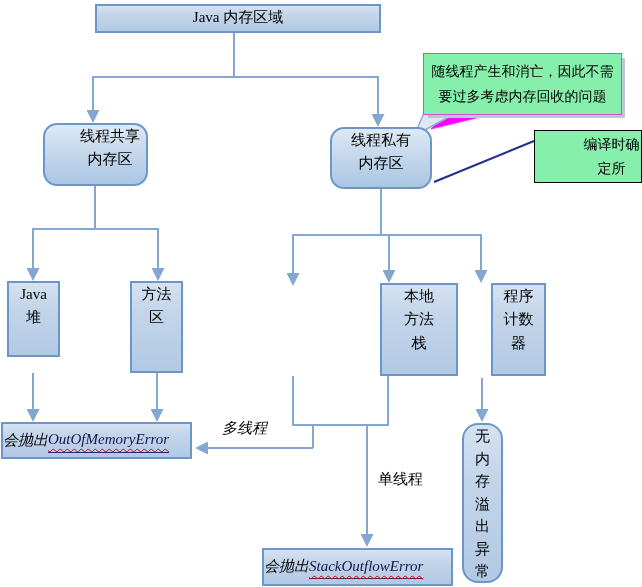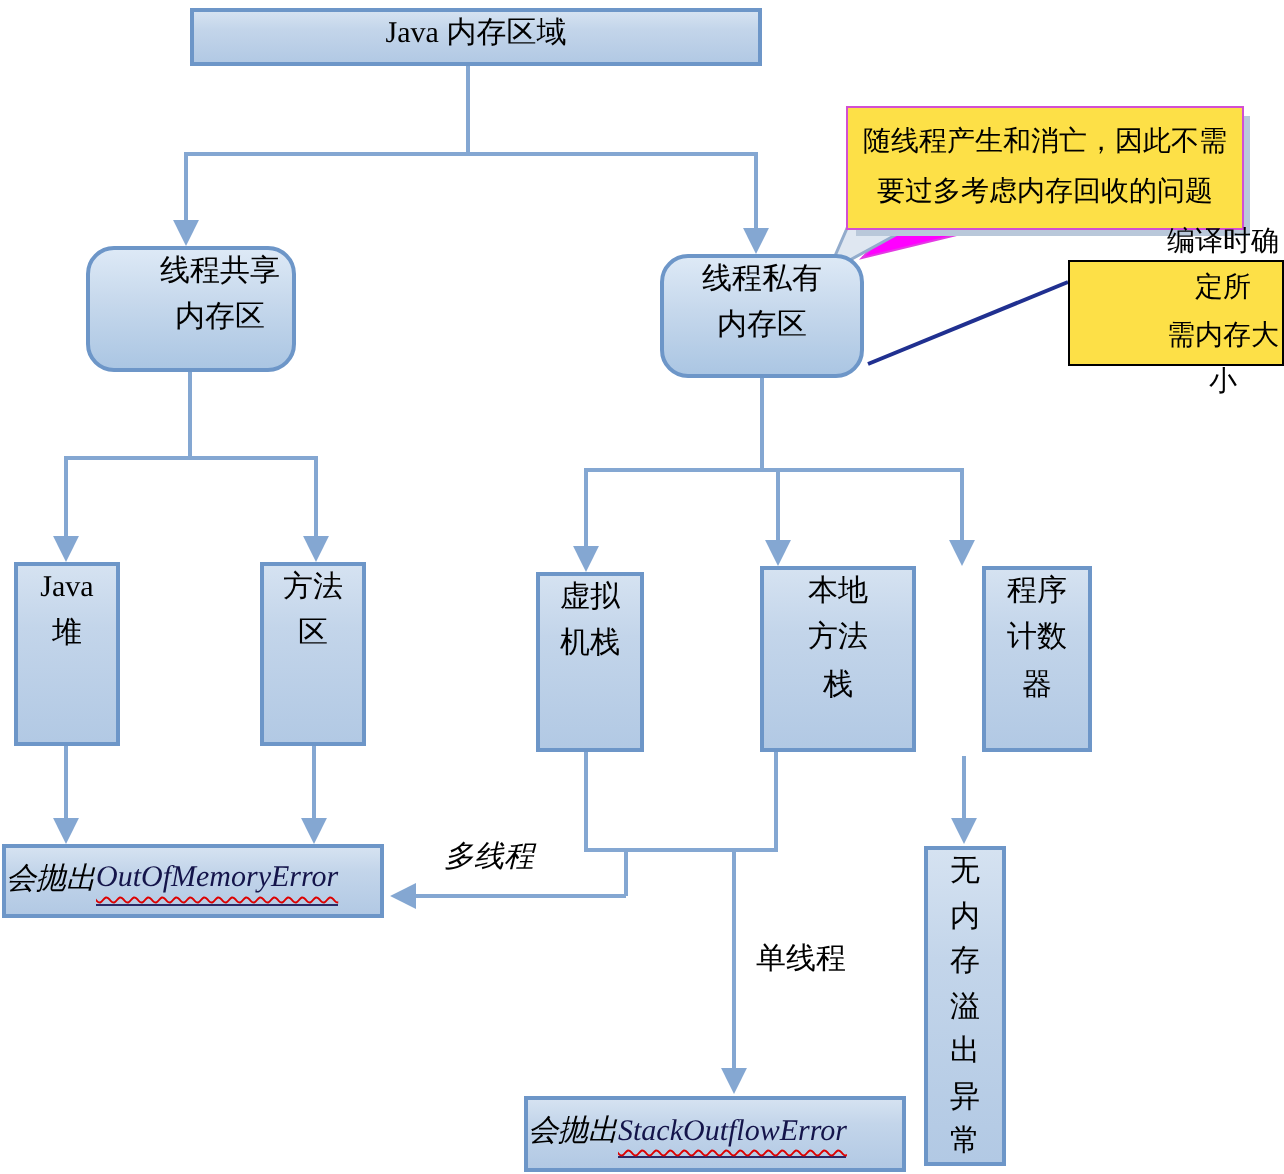--- a/index.html
+++ b/index.html
@@ -20,21 +20,21 @@
   .wide-box{flex-direction:row;font-size:15px;white-space:nowrap;font-style:italic;}
   .err{
     color:#14144a;
     border-bottom:1px solid #2a2a66;
     text-decoration:underline wavy #dd0000;
     text-decoration-thickness:1px;
     text-underline-offset:4px;
   }
   .vert-inner{width:17px;word-break:break-all;line-height:1.5;font-size:15px;}
   .callout{
-    position:absolute;z-index:3;box-sizing:border-box;background:#fde047;color:#000;
+    position:absolute;z-index:3;box-sizing:border-box;background:#86efac;color:#000;
     display:flex;flex-direction:column;align-items:center;justify-content:center;
     text-align:center;font-size:14px;line-height:1.8;
   }
   .callout1{border:1px solid #d24fd2;box-shadow:4px 4px 0 -1px #b9c8da;}
   .callout2{border:1px solid #000000;padding-left:47px;}
   .edge-label{
     position:absolute;z-index:2;font-size:15px;color:#000;white-space:nowrap;
   }
 </style>
 </head>
@@ -89,60 +89,55 @@
 
   <div class="shape rounded" style="left:43px;top:123px;width:105px;height:63px;padding-left:29px;">
     <div>线程共享</div>
     <div>内存区</div>
   </div>
   <div class="shape rounded" style="left:330px;top:127px;width:102px;height:62px;">
     <div>线程私有</div>
     <div>内存区</div>
   </div>
 
-  <div class="shape" style="left:7px;top:281px;width:53px;height:92px;">
+  <div class="shape" style="left:7px;top:281px;width:53px;height:76px;">
     <div>Java</div>
     <div>堆</div>
   </div>
   <div class="shape" style="left:130px;top:281px;width:53px;height:92px;">
     <div>方法</div>
     <div>区</div>
-  </div>
-  <div class="shape" style="left:268px;top:286px;width:54px;height:90px;">
-    <div>虚拟</div>
-    <div>机栈</div>
   </div>
   <div class="shape" style="left:380px;top:283px;width:78px;height:93px;">
     <div>本地</div>
     <div>方法</div>
     <div>栈</div>
   </div>
   <div class="shape" style="left:453px;top:283px;width:55px;height:93px;margin-left:38px;">
     <div>程序</div>
     <div>计数</div>
     <div>器</div>
   </div>
 
   <div class="shape wide-box" style="left:1px;top:422px;width:191px;height:37px;">
     <span>会抛出 </span>
       <span class="err">OutOfMemoryError</span>
   </div>
   <div class="shape wide-box" style="left:262px;top:548px;width:191px;height:38px;">
     <span>会抛出 </span>
       <span class="err">StackOutflowError</span>
   </div>
-  <div class="shape" style="left:462px;top:423px;width:41px;height:160px;">
+  <div class="shape" style="left:462px;top:423px;width:41px;height:160px;border-radius:16px;">
     <div class="vert-inner">无内存溢出异常</div>
   </div>
 
   <div class="callout callout1" style="left:423px;top:53px;width:199px;height:62px;">
     <div>随线程产生和消亡，因此不需</div>
     <div>要过多考虑内存回收的问题</div>
   </div>
   <div class="callout callout2" style="left:534px;top:130px;width:108px;height:53px;line-height:1.65;">
     <div>编译时确定所</div>
-    <div>需内存大小</div>
   </div>
 
   <div class="edge-label" style="left:222px;top:419px;font-style:italic;">多线程</div>
   <div class="edge-label" style="left:378px;top:470px;">单线程</div>
 
 </div>
 
 </body></html>

